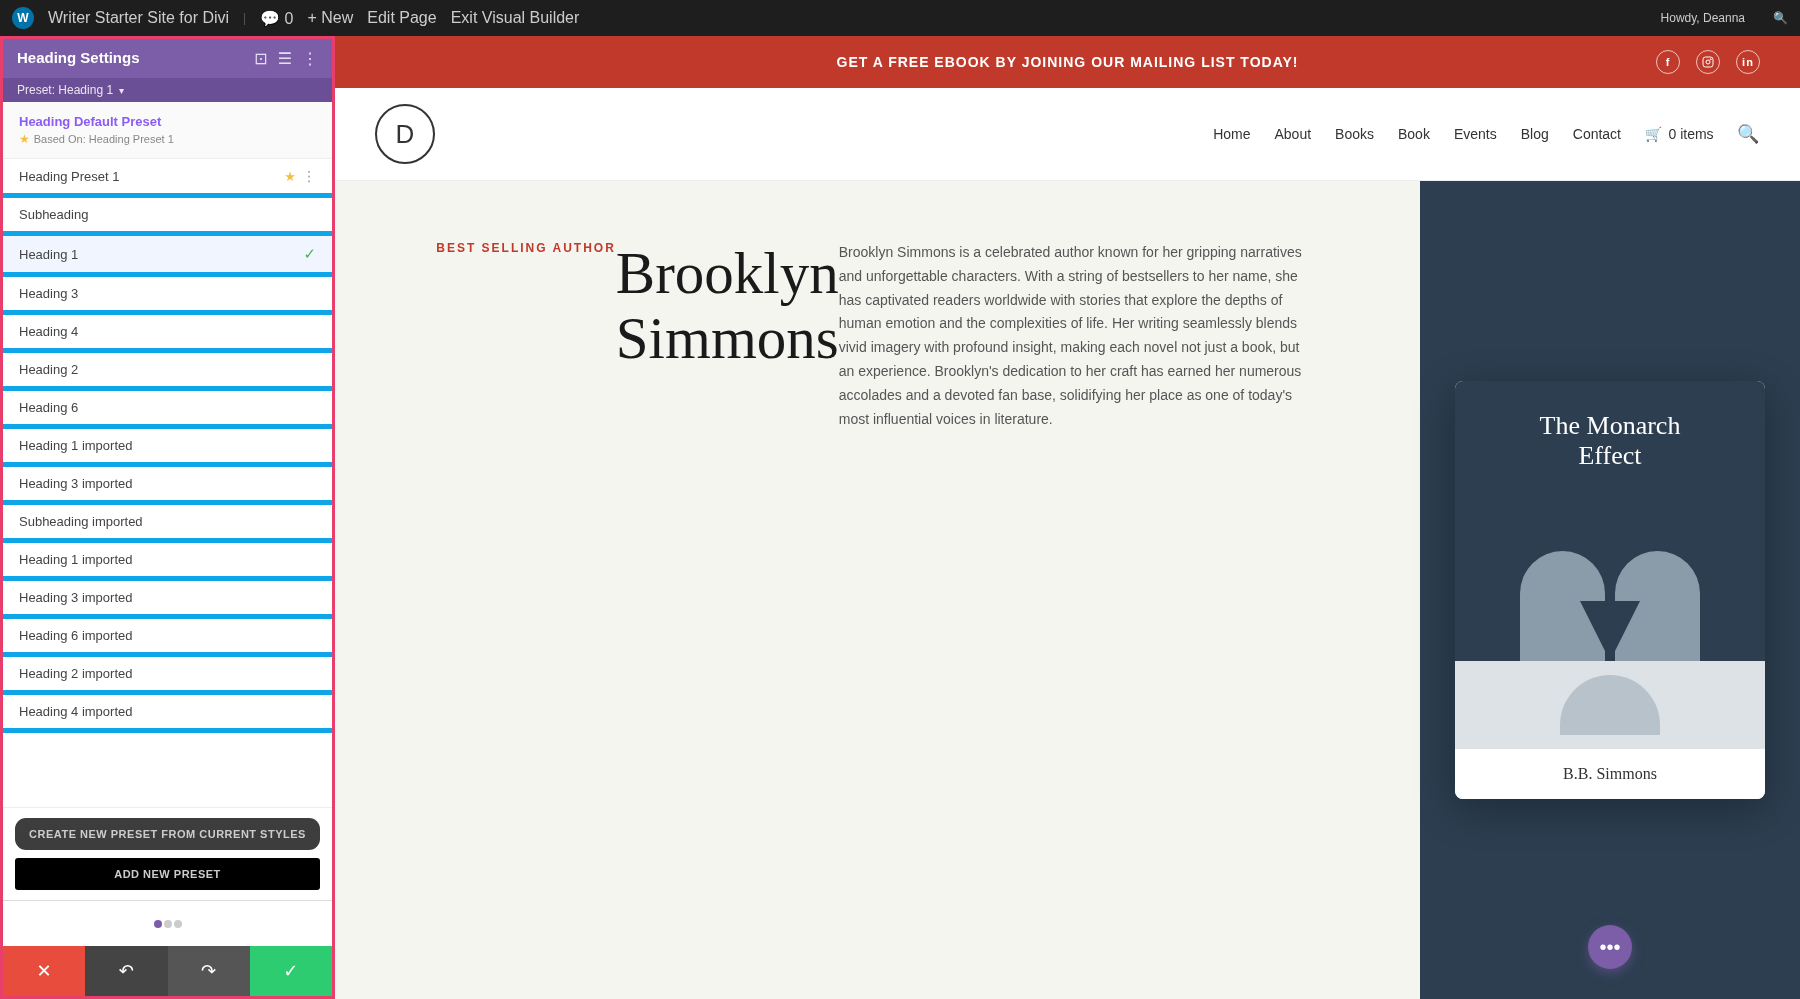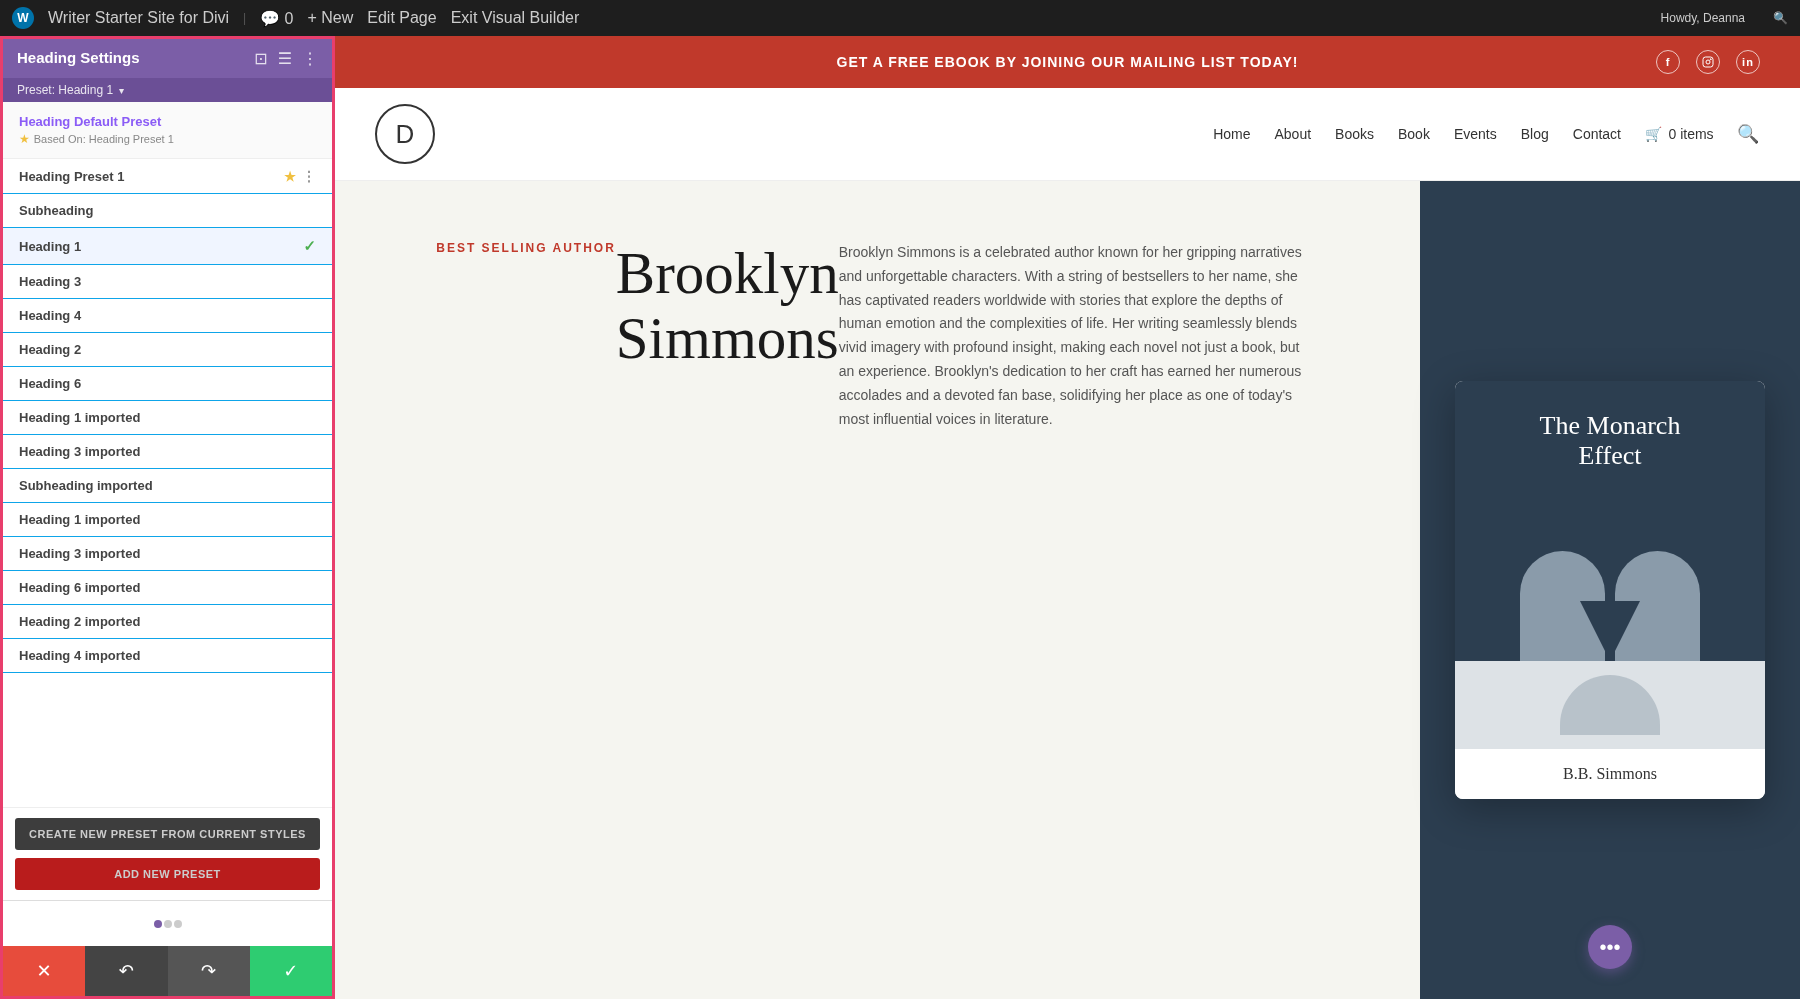--- a/index.html
+++ b/index.html
@@ -114,25 +114,24 @@
       gap: 4px;
       margin-top: 3px;
     }
     .star-icon { color: #f0c040; font-size: 12px; }
 
     .preset-item {
       display: flex;
       align-items: center;
       justify-content: space-between;
       padding: 9px 16px;
-      border-bottom: 1px solid #0ea5e9;
+      border-bottom: 5px solid #0ea5e9;
       cursor: pointer;
       font-size: 13px;
       color: #444;
-      font-weight: bold;
     }
     .preset-item.active { background: #f0f5ff; }
     .preset-item-label { flex: 1; }
     .preset-item-actions { display: flex; gap: 6px; align-items: center; }
     .check-icon { color: #4CAF50; font-size: 15px; }
     .dots-icon { color: #999; font-size: 14px; cursor: pointer; }
     .star-preset { color: #f0c040; font-size: 13px; }
 
     .panel-buttons {
       padding: 10px 12px;
@@ -145,24 +144,24 @@
     .btn-create-preset {
       background: #3d3d3d;
       color: #ccc;
       border: none;
       padding: 10px;
       font-size: 11px;
       font-weight: 600;
       letter-spacing: 0.5px;
       text-transform: uppercase;
       cursor: pointer;
-      border-radius: 3px;
+      border-radius: 11px;
     }
     .btn-add-preset {
-      background: #b91c1c;
+      background: #000000;
       color: #ccc;
       border: none;
       padding: 10px;
       font-size: 11px;
       font-weight: 600;
       letter-spacing: 0.5px;
       text-transform: uppercase;
       cursor: pointer;
       border-radius: 3px;
     }

